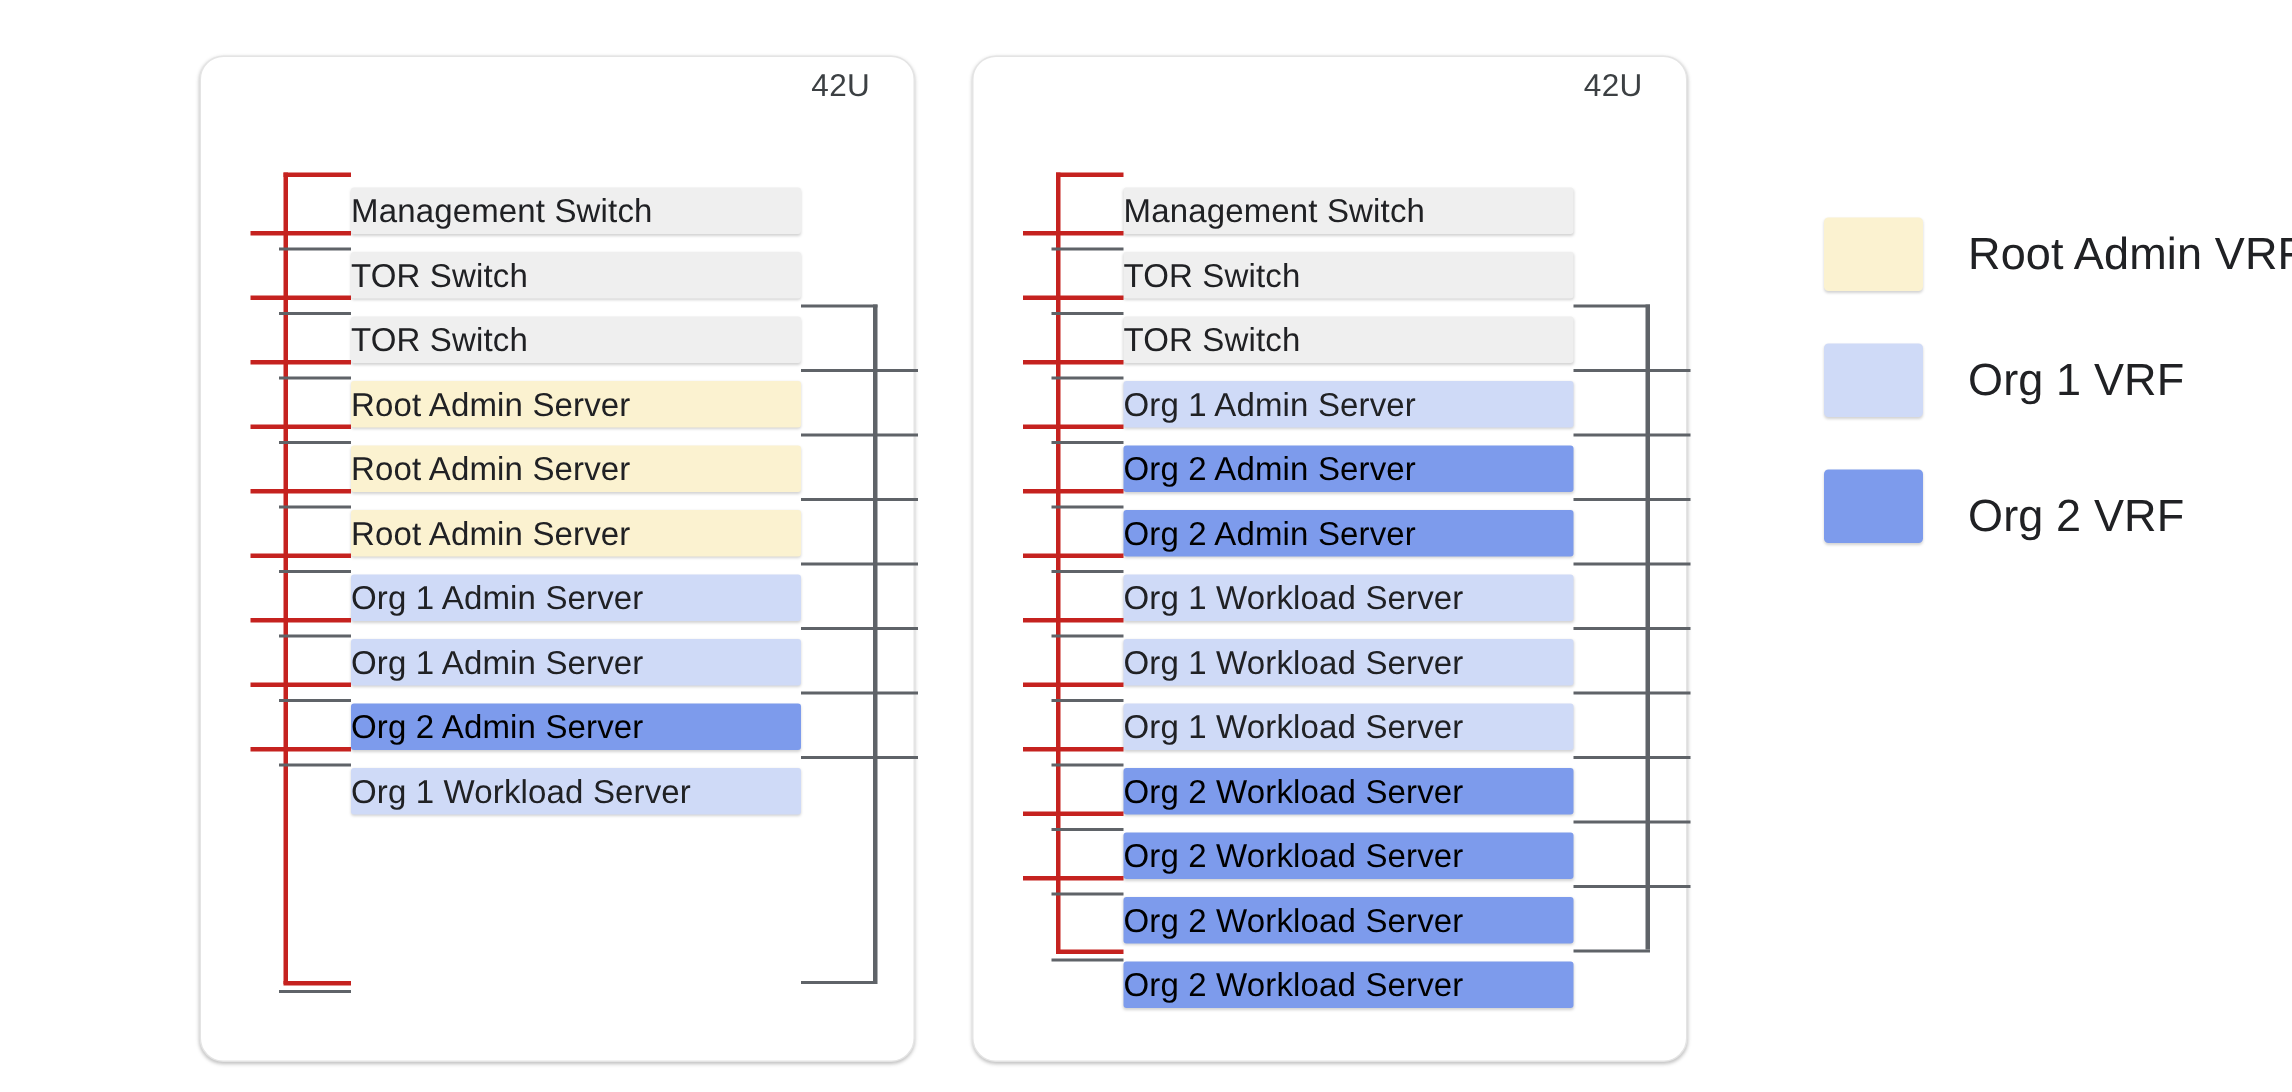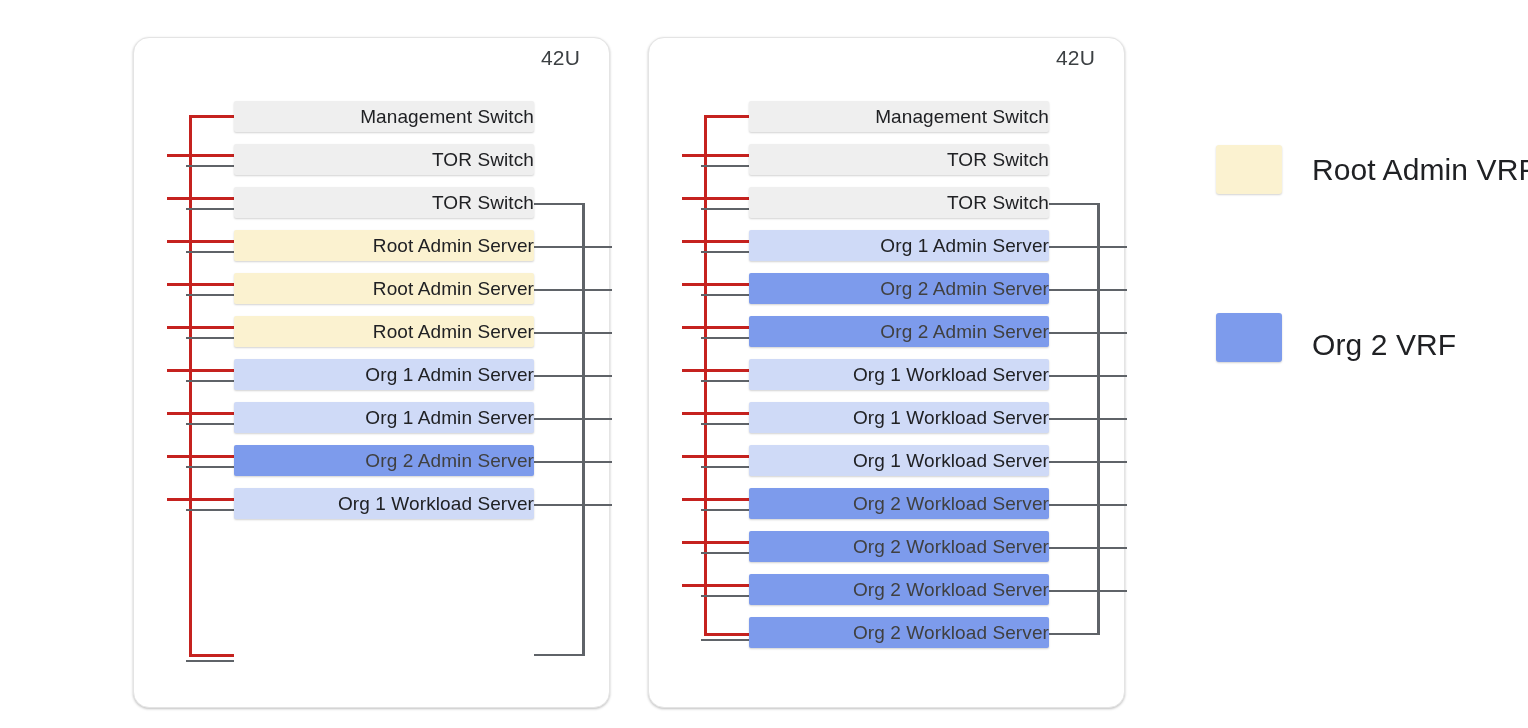--- a/index.html
+++ b/index.html
@@ -28,33 +28,34 @@
     letter-spacing:0.2px;
     white-space:nowrap;
   }
 
   
   .unit{
     position:absolute;
     height:31px;
     display:flex;
     align-items:center;
-    justify-content:flex-end;
-    font-size:19px;
+    justify-content:flex-start;
+    font-size:22px;
     letter-spacing:0.1px;
     border-radius:2px;
     box-sizing:border-box;
     box-shadow:0 1px 2px rgba(0,0,0,0.18);
     white-space:nowrap;
+    margin-top:24px;
   }
   .unit.tall{height:74px;}
   .u-grey{background:#efefef;color:#202124;}
   .u-root{background:#fbf2d0;color:#202124;}
   .u-org1{background:#cfdaf7;color:#202124;}
-  .u-org2{background:#7d9bec;color:#404040;}
+  .u-org2{background:#7d9bec;color:#000000;}
   .vbus{position:absolute;width:3px;background:#c5221f;}
   .vbus-grey{position:absolute;width:3px;background:#5f6368;}
   .hseg{position:absolute;height:3px;}
   .hseg.red{background:#c5221f;}
   .hseg.grey{background:#5f6368;height:2px;}
   .legend-row{
     position:absolute;
     display:flex;
     align-items:center;
   }
@@ -219,17 +220,21 @@
     <div class="hseg red" style="left: 704px; top: 632.5px; width: 45px;"></div>
     <div class="hseg grey" style="left: 701px; top: 638.5px; width: 48px;"></div>
     <div class="hseg grey" style="left: 1049px; top: 632.5px; width: 51px;"></div>
     <div class="unit u-org2" style="left: 749px; top: 617px; width: 300px; height: 31px;">
       <span>Org 2 Workload Server</span>
     </div>
     <div class="legend-row" style="left: 1216px; top: 145px;">
       <div class="swatch sw-root"></div>
       <div class="legend-label">Root Admin VRF</div>
     </div>
+    <div class="legend-row" style="left: 1216px; top: 229px;">
+      <div class="swatch sw-org1"></div>
+      <div class="legend-label">Org 1 VRF</div>
+    </div>
     <div class="legend-row" style="left: 1216px; top: 313px; align-items: flex-end;">
       <div class="swatch sw-org2"></div>
       <div class="legend-label">Org 2 VRF</div>
     </div>
   </div>
 
 </body></html>

